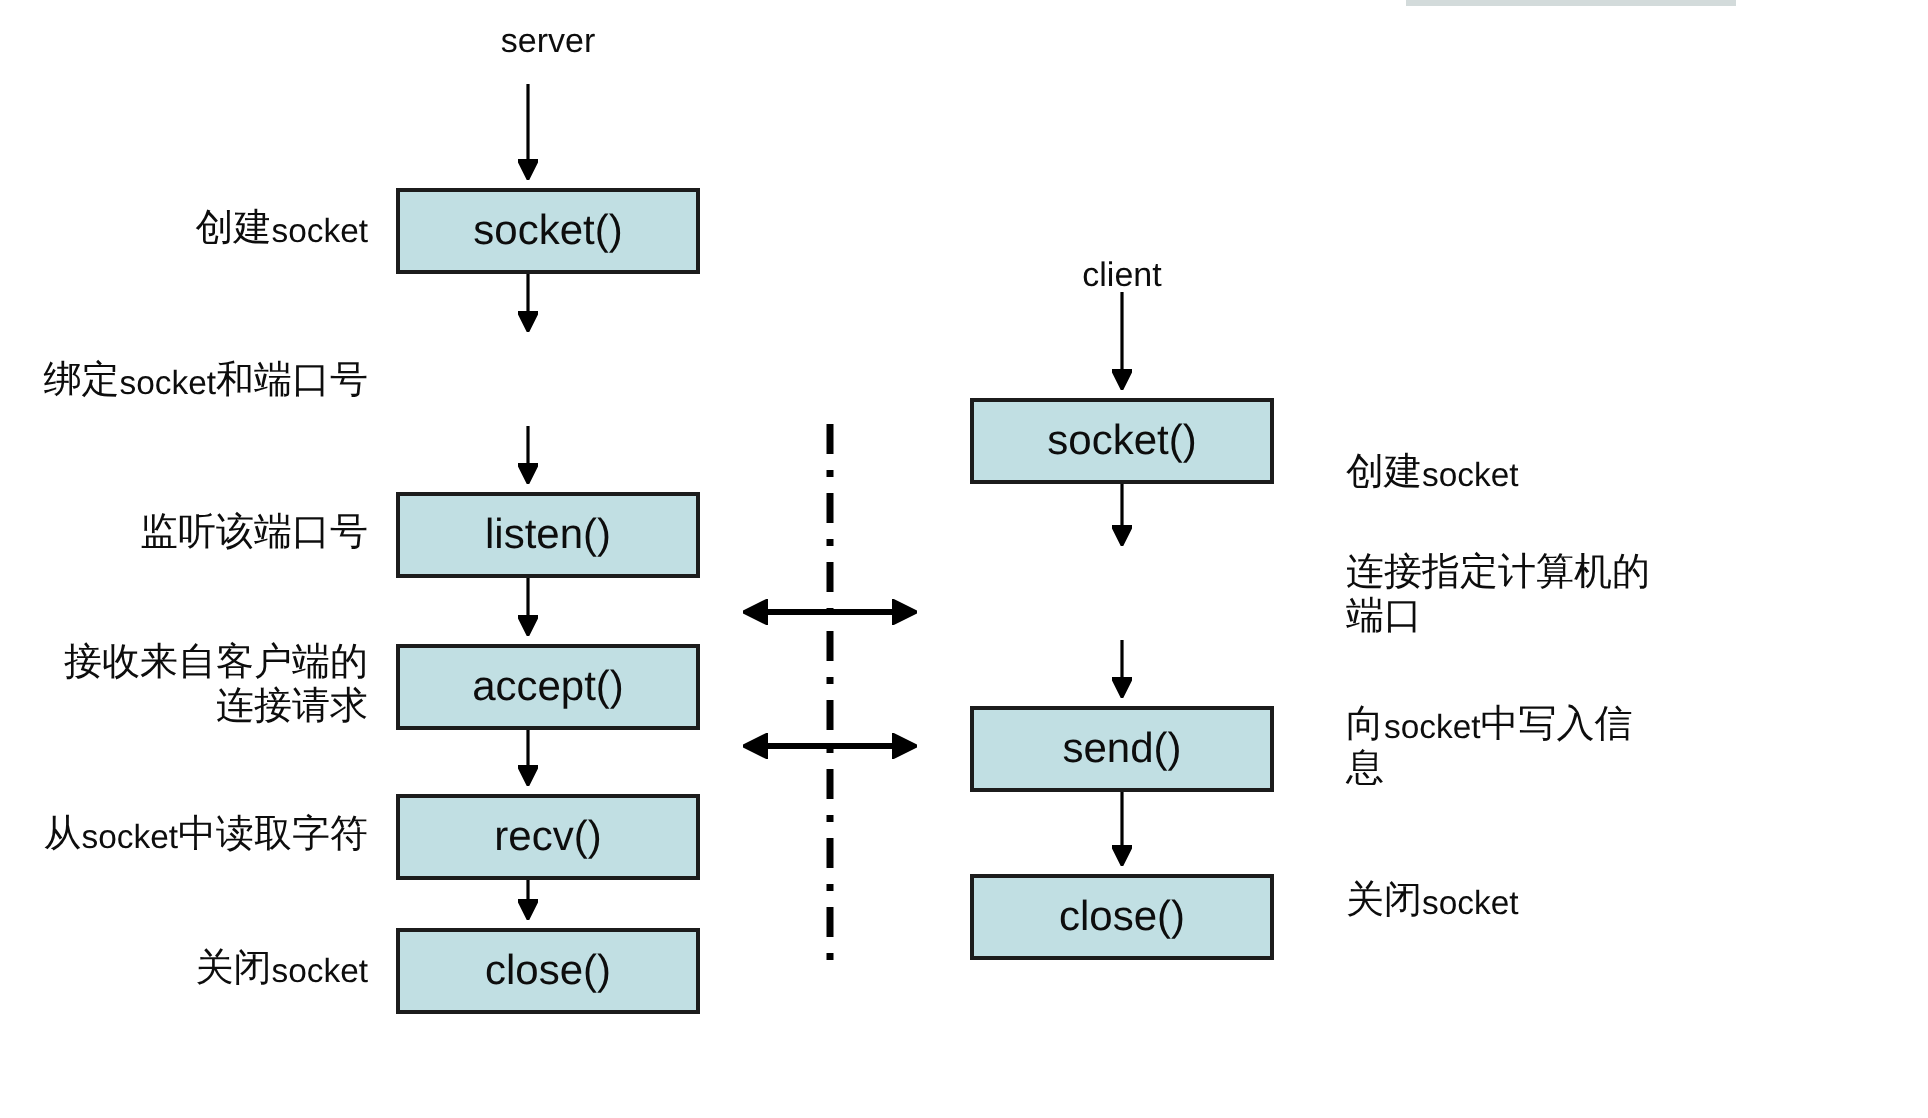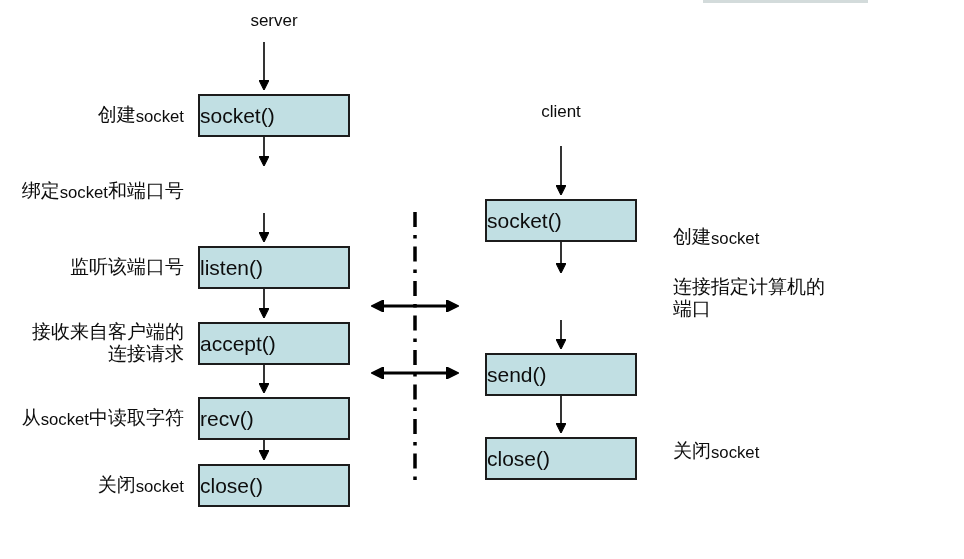--- a/index.html
+++ b/index.html
@@ -18,28 +18,29 @@
     background: #d3dbdb;
   }
   .col-title {
     position: absolute;
     text-align: center;
     font-weight: 400;
     color: #0d0d0d;
     white-space: nowrap;
   }
   .server-title { left: 198px; width: 152px; top: 11px; font-size: 17px; }
-  .client-title { left: 485px; width: 152px; top: 102px; font-size: 17px; }
+  .client-title { left: 485px; width: 152px; top: 128px; font-size: 17px; }
   .box {
     position: absolute;
     width: 148px; height: 39px;
     background: #c1dfe3;
     border: 2px solid #1c1c1c;
     display: flex;
     align-items: center;
+    justify-content: center;
     font-size: 21px;
     color: #0d0d0d;
   }
   .sbox { left: 198px; }
   .cbox { left: 485px; }
   .note {
     position: absolute;
     font-size: 19px;
     line-height: 22px;
     color: #0d0d0d;
@@ -94,20 +95,24 @@
     <div>连接请求</div>
   </div>
   <div class="note lnote" style="top:407px"><span>从</span><span class="en">socket</span><span>中读取字符</span></div>
   <div class="note lnote" style="top:474px"><span>关闭</span><span class="en">socket</span></div>
 
   <div class="note rnote" style="top:226px"><span>创建</span><span class="en">socket</span></div>
   <div class="note rnote" style="top:276px">
     <div>连接指定计算机的</div>
     <div>端口</div>
   </div>
+  <div class="note rnote" style="top:352px">
+    <div><span>向</span><span class="en">socket</span><span>中写入信</span></div>
+    <div><span>息</span></div>
+  </div>
   <div class="note rnote" style="top:440px"><span>关闭</span><span class="en">socket</span></div>
 
   <svg class="wires" width="964" height="559" viewBox="0 0 964 559">
     <defs>
       <marker id="ah" viewBox="0 0 10 10" refX="8" refY="5" markerWidth="6.5" markerHeight="6.5" orient="auto-start-reverse">
         <path d="M0,0 L10,5 L0,10 z" stroke="none" fill="#000000"></path>
       </marker>
       <marker id="ah-thick" viewBox="0 0 10 10" refX="8" refY="5" markerWidth="4.2" markerHeight="4.2" orient="auto-start-reverse">
         <path d="M0,0 L10,5 L0,10 z" stroke="none" fill="#000000"></path>
       </marker>

